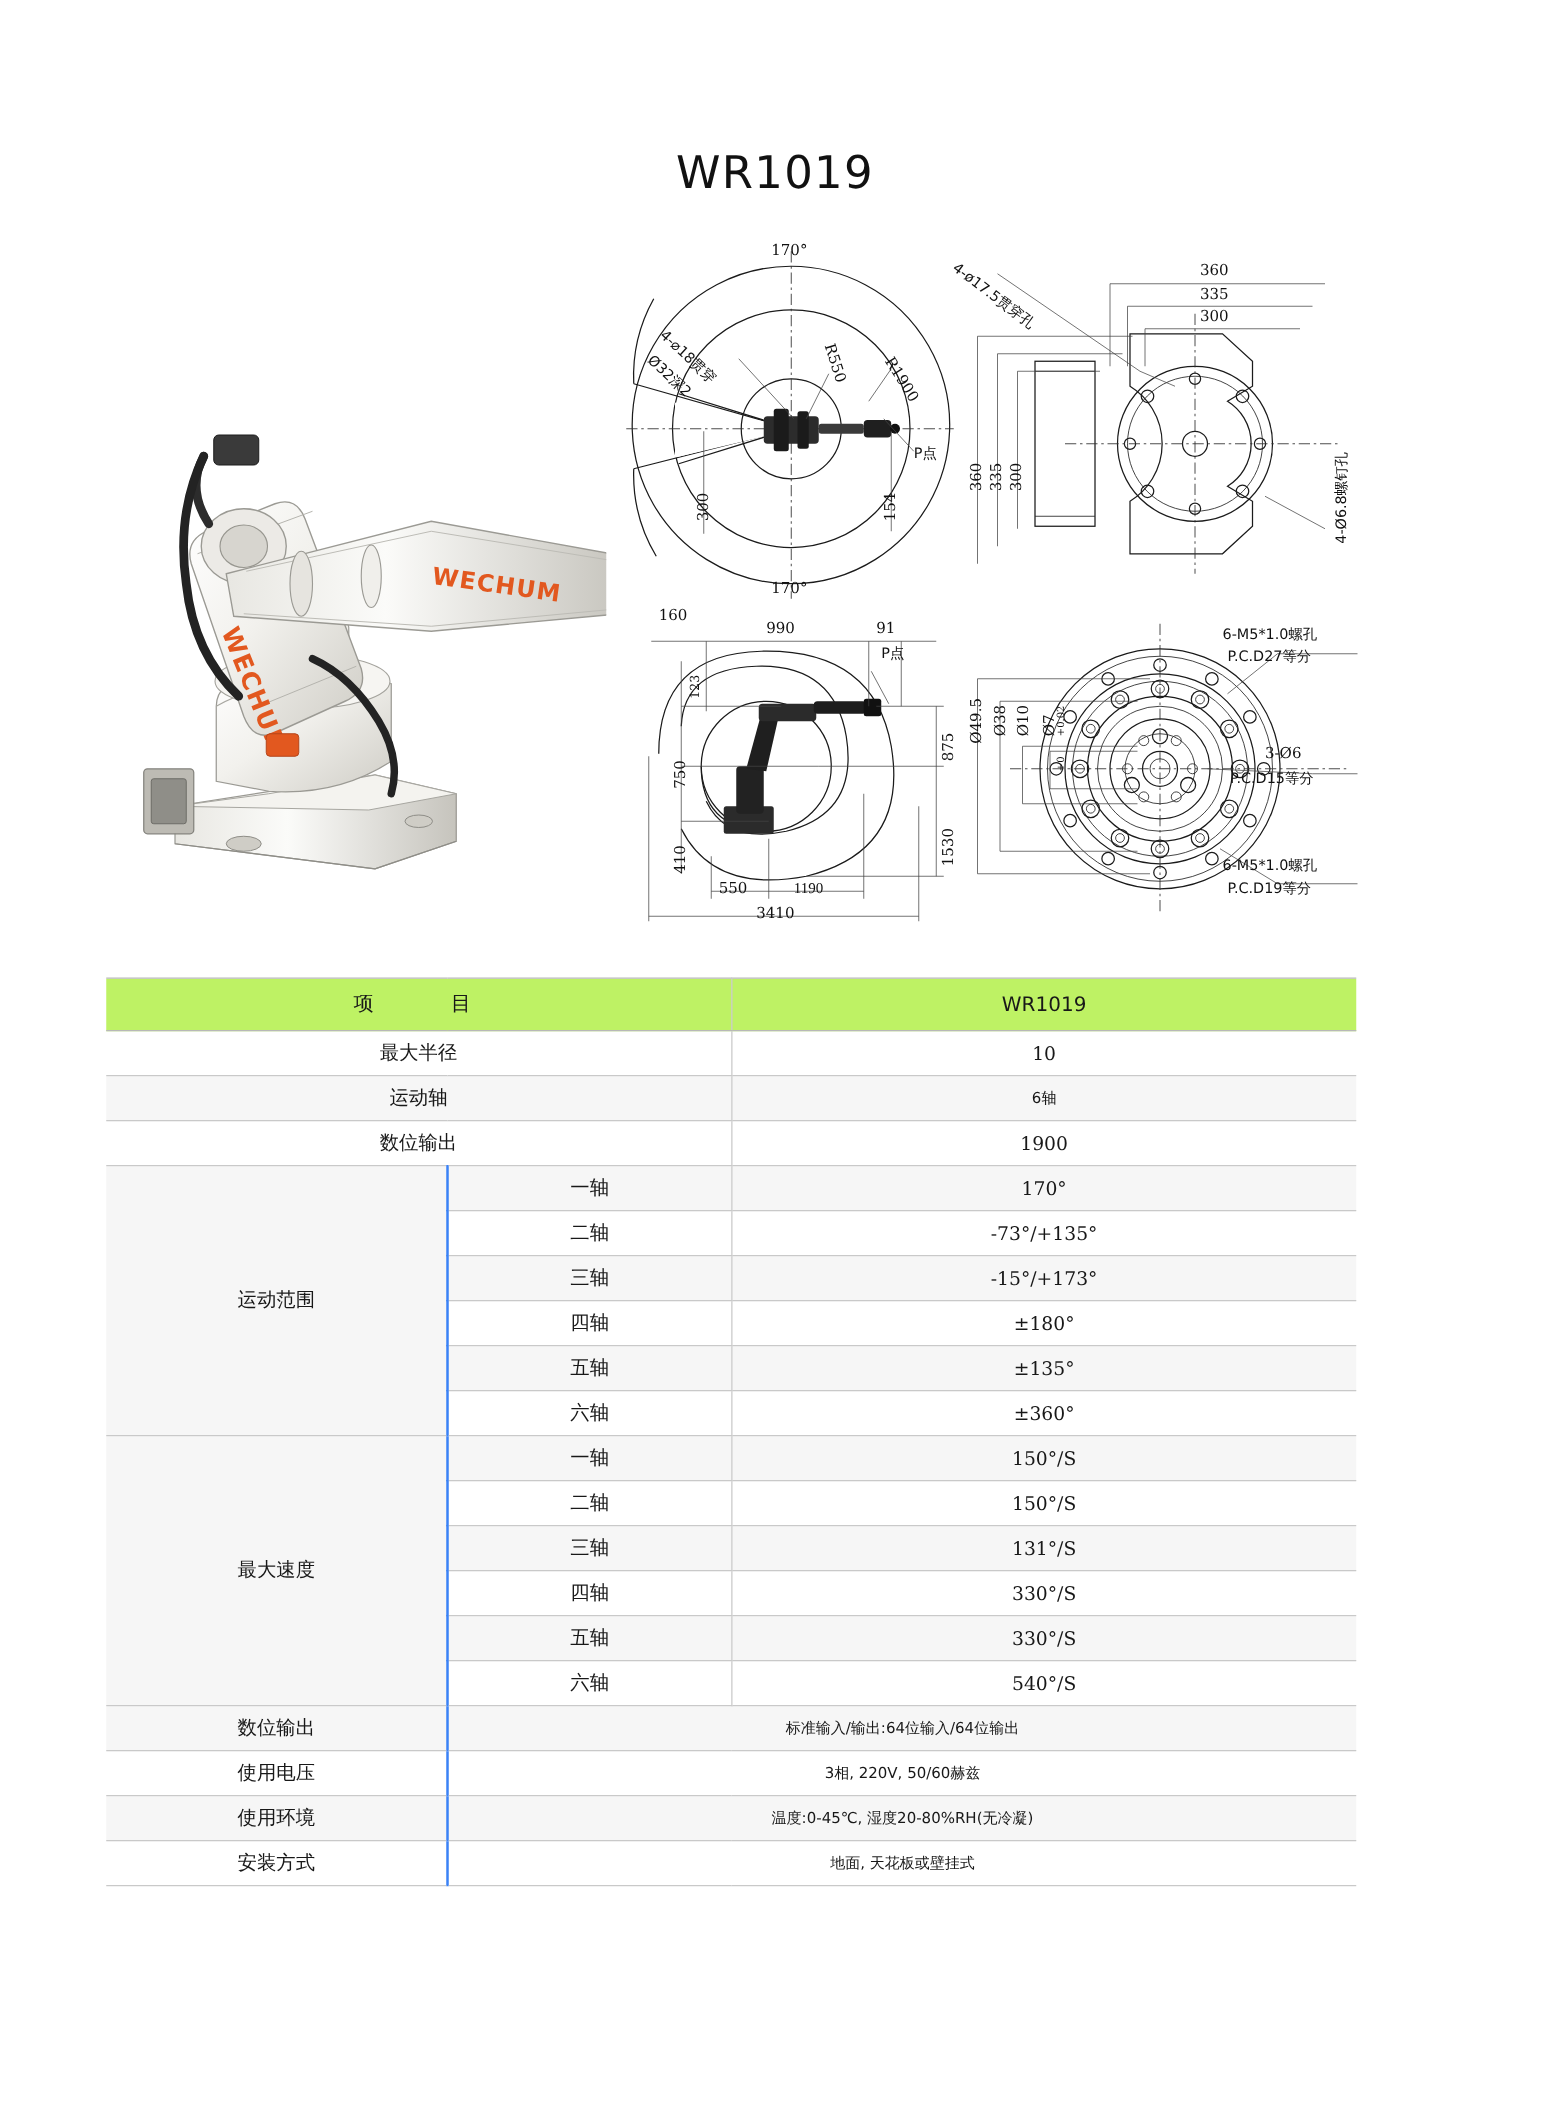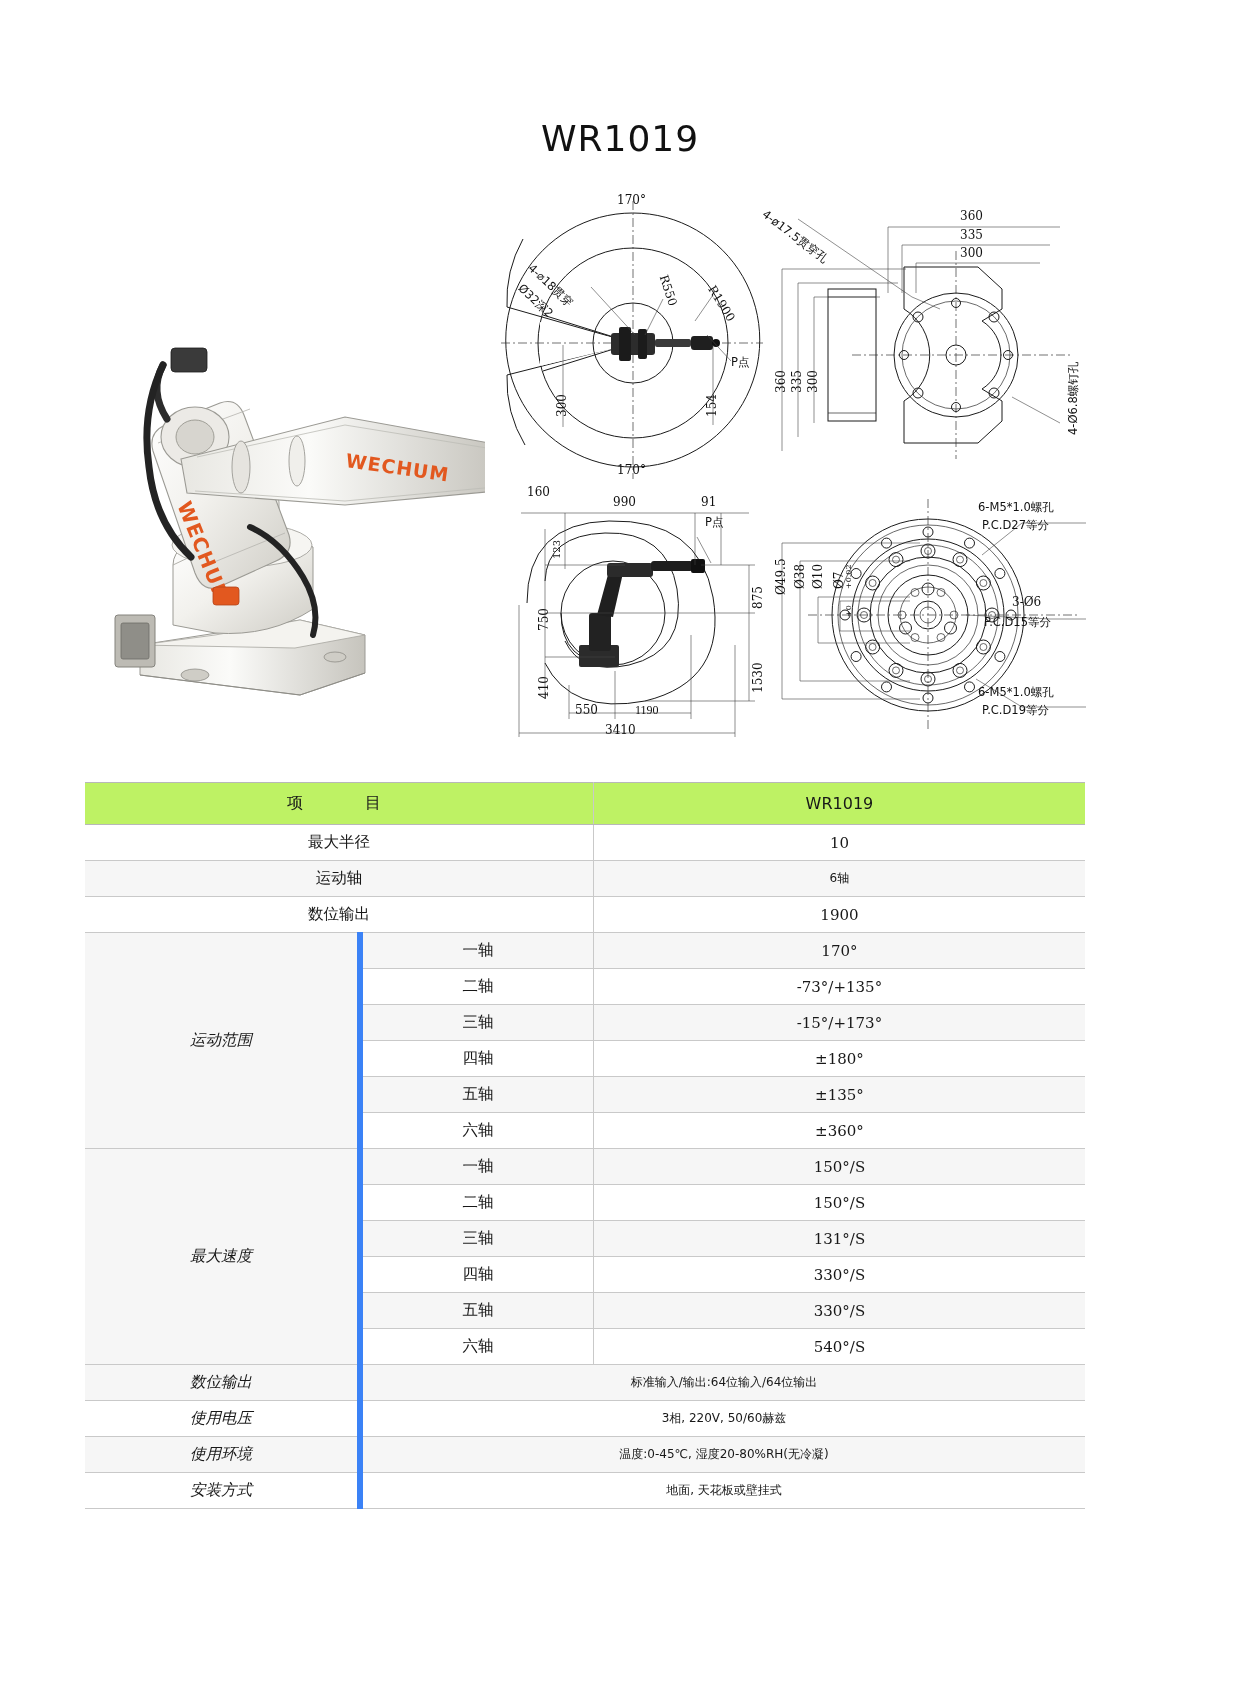--- a/index.html
+++ b/index.html
@@ -99,22 +99,21 @@
   }
   table.spec tr.hdr td {
     background: #bef264;
     font-size: 16px;
     padding: 10px 6px;
     border-top: 1px solid #b8b8b8;
     border-bottom: 1px solid #b8b8b8;
   }
   table.spec td.vline-r { border-right: 1px solid #c9c9c9; }
   table.spec td.group {
-    border-right: 6px solid #3b82f6;
-    font-style: italic;
+    border-right: 2px solid #3b82f6;
   }
   table.spec td.val {
     font-family: "DejaVu Serif", serif;
     font-size: 15px;
   }
   table.spec td.val-cn {
     font-family: "DejaVu Sans", sans-serif;
     font-size: 12px;
   }
   .hdr-item { letter-spacing: 10px; }

